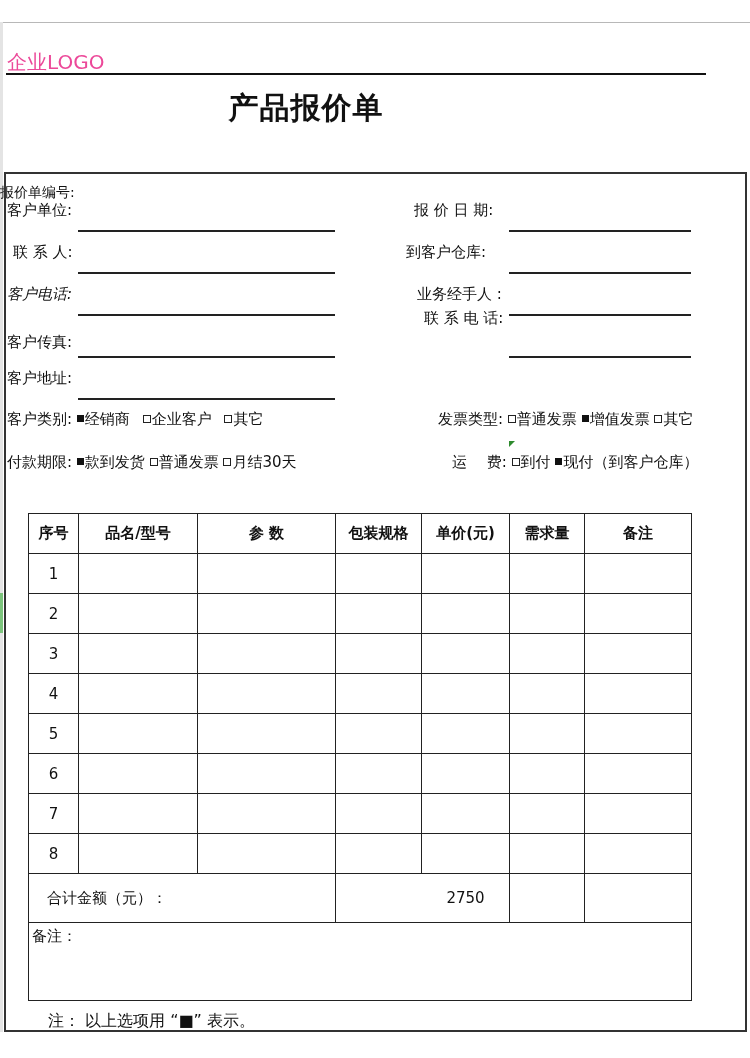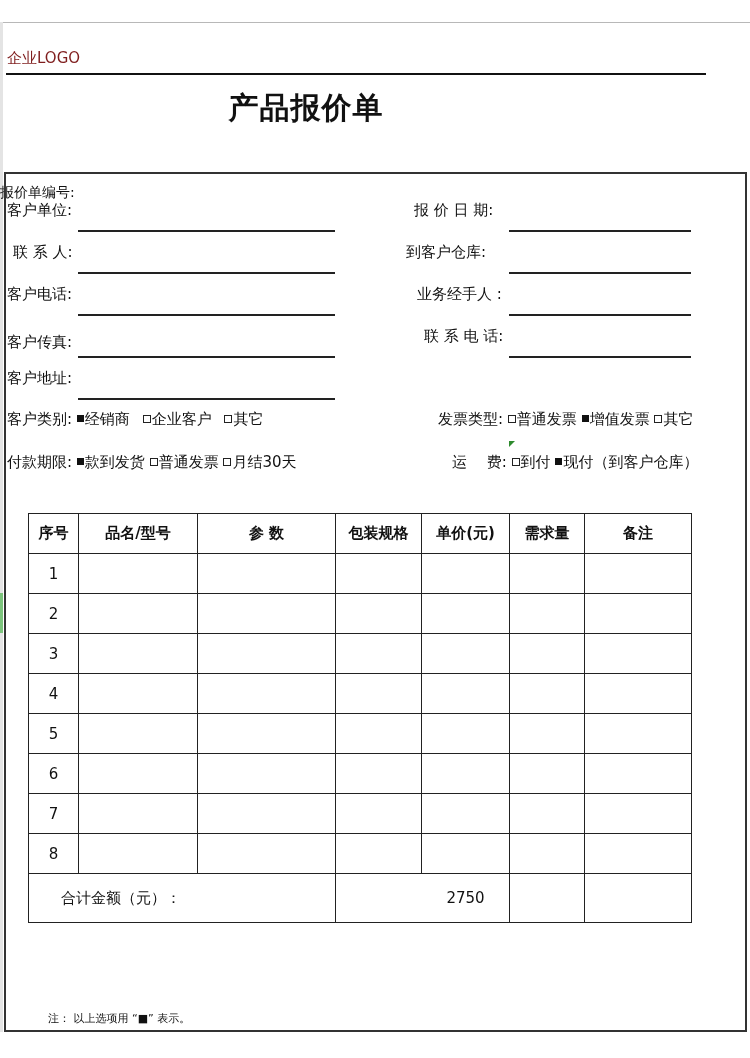--- a/index.html
+++ b/index.html
@@ -5,21 +5,21 @@
   html, body { margin:0; padding:0; }
   body {
     width:750px; height:1058px; position:relative; overflow:hidden;
     background:#ffffff; color:#111;
     font-family:"DejaVu Sans","Liberation Sans",sans-serif;
   }
   .abs { position:absolute; }
   .topline { left:0; top:22px; width:750px; height:1px; background:#b8b8b8; }
   .leftgutter { left:0; top:22px; width:3px; height:1010px; background:#e4e4e4; }
   .greenmark { left:0; top:593px; width:3px; height:40px; background:#7cc47c; }
-  .logo { left:7px; top:49px; font-size:15px; color:#7f1d1d; }
+  .logo { left:7px; top:49px; font-size:20px; color:#ec4899; }
   .logo-line { left:6px; top:73px; width:700px; height:2px; background:#111; }
   .title { left:0; width:612px; top:88px; text-align:center; font-size:30px; font-weight:bold; letter-spacing:1px; }
   .quote-no { left:0; top:146px; font-size:14px;margin-top:38px; }
   .outer-box { left:4px; top:172px; width:743px; height:860px; border:2px solid #333; box-sizing:border-box; }
   .label { font-size:15px; white-space:nowrap; }
   .uline { height:1.5px; background:#222; }
   .opt { font-size:15px; white-space:nowrap; }
   .box-on, .box-off {
     display:inline-block; width:7px; height:7px; vertical-align:middle; margin-right:1px; position:relative; top:-1px;
   }
@@ -34,54 +34,54 @@
     position:absolute; left:28px; top:513px; border-collapse:collapse;
     table-layout:fixed;
   }
   table.items td, table.items th {
     border:1.5px solid #222; padding:0; text-align:center; font-size:15px;
   }
   table.items th { font-weight:bold; height:39px; }
   table.items td.rowh { height:39px; }
   table.items tr.total td { height:48px; }
   table.items tr.notes td { height:73px; text-align:left; vertical-align:top; }
-  .footnote { left:48px; top:1011px; font-size:11px; }
+  .footnote { left:48px; top:1011px; font-size:16px; }
 </style>
 </head>
 <body>
 
 <div class="abs topline"></div>
 <div class="abs leftgutter"></div>
 <div class="abs greenmark"></div>
 
 <div class="abs logo">企业LOGO</div>
 <div class="abs logo-line"></div>
 <div class="abs title">产品报价单</div>
 <div class="abs quote-no">报价单编号:</div>
 
 <div class="abs outer-box"></div>
 
 <div class="abs label" style="left:7px;top:201px;">客户单位:</div>
 <div class="abs uline" style="left:78px;top:230px;width:257px;"></div>
 <div class="abs label" style="left:13px;top:243px;">联 系 人:</div>
 <div class="abs uline" style="left:78px;top:272px;width:257px;"></div>
-<div class="abs label" style="left:7px;top:285px;">客户电话:</div>
+<div class="abs label" style="left:7px;top:285px;font-style:italic;">客户电话:</div>
 <div class="abs uline" style="left:78px;top:314px;width:257px;"></div>
 <div class="abs label" style="left:7px;top:327px;margin-top:6px;">客户传真:</div>
 <div class="abs uline" style="left:78px;top:356px;width:257px;"></div>
 <div class="abs label" style="left:7px;top:369px;">客户地址:</div>
 <div class="abs uline" style="left:78px;top:398px;width:257px;"></div>
 
 <div class="abs label" style="left:414px;top:201px;">报 价 日 期:</div>
 <div class="abs uline" style="left:509px;top:230px;width:182px;"></div>
 <div class="abs label" style="left:406px;top:243px;">到客户仓库:</div>
 <div class="abs uline" style="left:509px;top:272px;width:182px;"></div>
 <div class="abs label" style="left:417px;top:285px;">业务经手人 :</div>
 <div class="abs uline" style="left:509px;top:314px;width:182px;"></div>
-<div class="abs label" style="left:424px;top:327px;">联 系 电 话:</div>
+<div class="abs label" style="left:424px;top:309px;">联 系 电 话:</div>
 <div class="abs uline" style="left:509px;top:356px;width:182px;"></div>
 
 <div class="abs opt" style="left:7px;top:410px;">
   <span>客户类别:</span>
   <span class="box-on"></span><span>经销商</span><span class="gap"></span>
   <span class="box-off"></span><span>企业客户</span><span class="gap"></span>
   <span class="box-off"></span><span>其它</span>
 </div>
 
 <div class="abs opt" style="left:7px;top:453px;">
@@ -192,21 +192,26 @@
   <tr>
     <td class="rowh">8</td>
     <td></td>
     <td></td>
     <td></td>
     <td></td>
     <td></td>
     <td></td>
   </tr>
   <tr class="total">
-    <td colspan="3" style="text-align:left;padding-left:32px;">合计金额（元）：</td>
+    <td colspan="3" style="text-align:left;padding-left:18px;">合计金额（元）：</td>
     <td colspan="2" style="padding-left:86px;">2750</td>
     <td></td>
     <td></td>
+  </tr>
+  <tr class="notes">
+    <td colspan="7" style="padding:4px 0 0 3px;">
+      <span>备注：</span>
+    </td>
   </tr>
 </tbody>
   </table>
 
 <div class="abs footnote">注： 以上选项用 “■” 表示。</div>
 
 </body></html>

